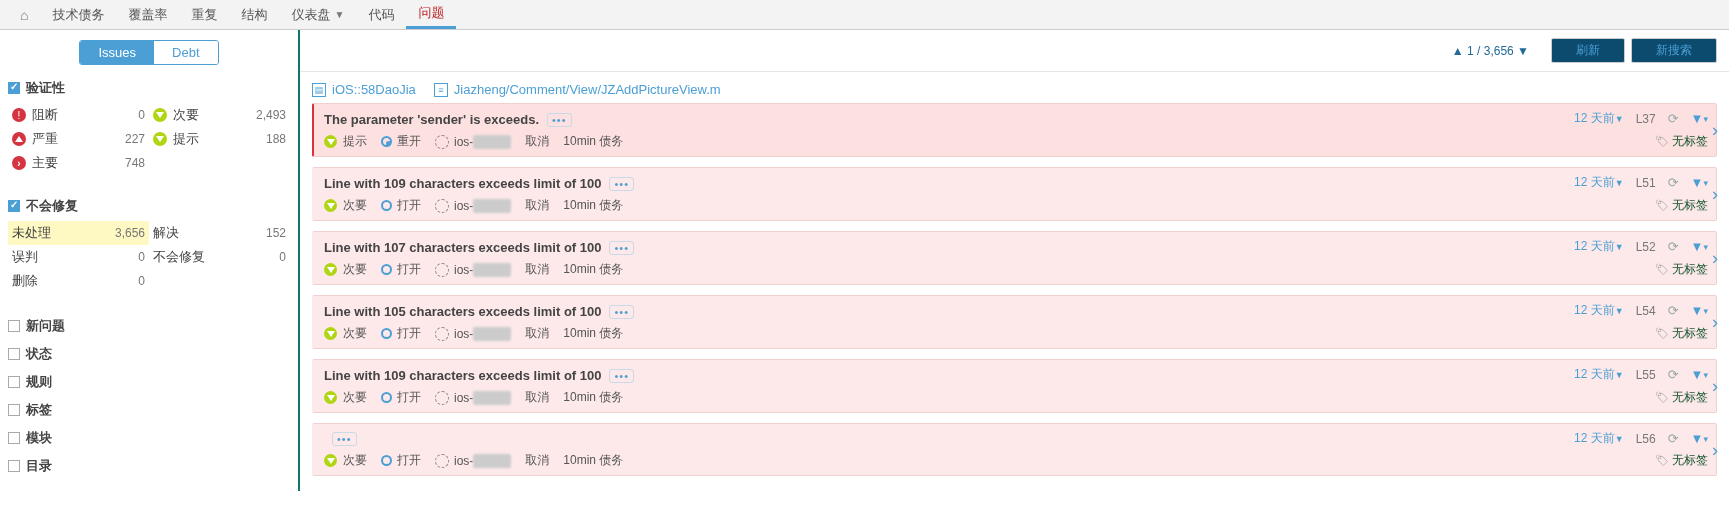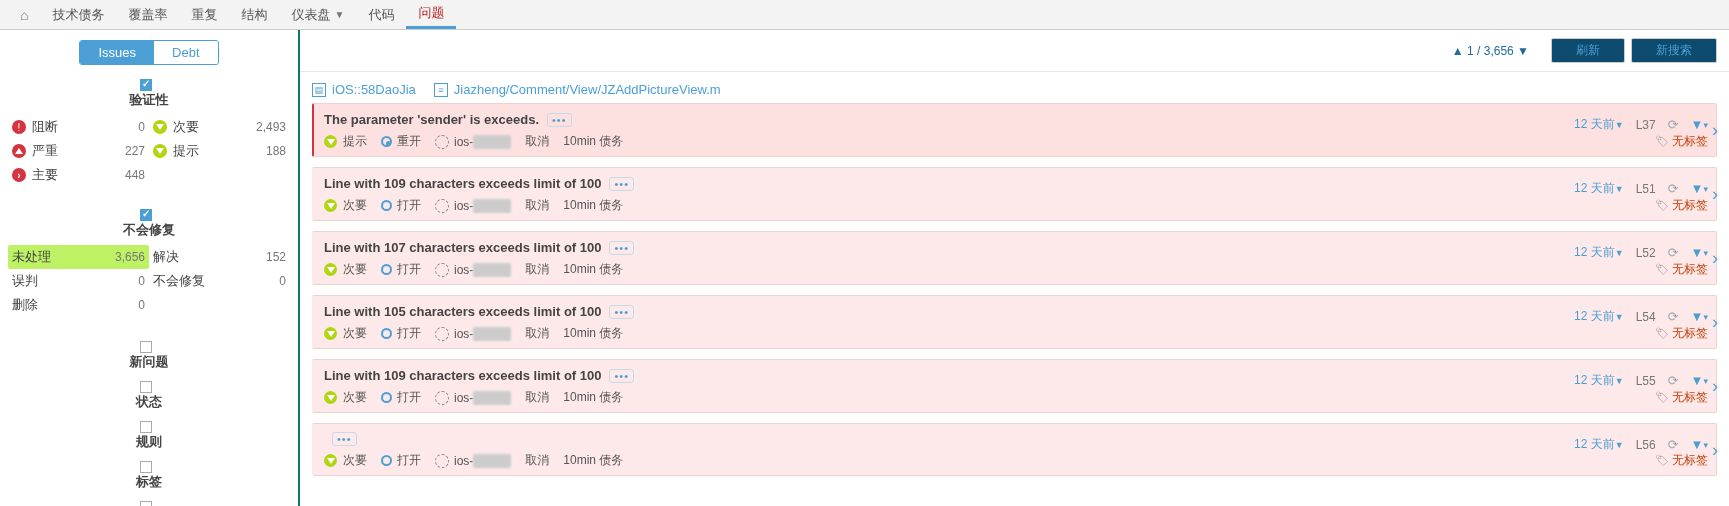--- a/index.html
+++ b/index.html
@@ -19,30 +19,30 @@
   .main { flex: 1; padding: 0; }
 
   
   .toggle-row { display: flex; justify-content: center; margin-bottom: 14px; }
   .toggle { display: flex; border: 1px solid #4b9fd5; border-radius: 3px; overflow: hidden; }
   .toggle-btn { padding: 4px 18px; font-size: 13px; cursor: pointer; }
   .toggle-btn.active { background: #4b9fd5; color: #fff; }
   .toggle-btn.inactive { background: #fff; color: #4b9fd5; }
 
   
-  .facet-title { font-weight: bold; color: #444; font-size: 13px; margin: 10px 0 6px 0; display: flex; align-items: center; flex-direction: column; }
+  .facet-title { font-weight: bold; color: #444; font-size: 13px; margin: 10px 0 6px 0; display: flex; align-items: center; }
   .facet-title .cb { width: 12px; height: 12px; display: inline-block; margin-right: 6px; border: 1px solid #4b9fd5; background: #4b9fd5; position: relative; }
   .facet-title .cb::after { content: "✓"; color: #fff; font-size: 10px; position: absolute; top: -2px; left: 1px; }
   .facet-title .cb.empty { background: #fff; border-color: #aaa; }
   .facet-title .cb.empty::after { content: ""; }
 
   .facet-cols { display: flex; }
   .facet-col { flex: 1; }
   .facet-row { display: flex; justify-content: space-between; align-items: center; padding: 3px 4px; font-size: 13px; color: #444; border-radius: 2px; }
-  .facet-row.selected { background: #bef264; }
+  .facet-row.selected { background: #fef9c3; }
   .facet-row .left { display: flex; align-items: center; }
   .facet-row .count { color: #777; font-size: 12px; }
   .sev-icon { width: 14px; height: 14px; border-radius: 50%; display: inline-flex; align-items: center; justify-content: center; margin-right: 6px; font-size: 10px; color: #fff; }
   .sev-blocker { background: #d4333f; }
   .sev-critical { background: #d4333f; }
   .sev-major { background: #d4333f; }
   .sev-minor { background: #b0d513; }
   .sev-info { background: #b0d513; }
   .arrow-up { width: 0; height: 0; border-left: 4px solid transparent; border-right: 4px solid transparent; border-bottom: 6px solid #fff; display: inline-block; }
   .arrow-down-sev { width: 0; height: 0; border-left: 4px solid transparent; border-right: 4px solid transparent; border-top: 6px solid #fff; display: inline-block; }
@@ -65,25 +65,25 @@
   .issue-title { font-weight: bold; color: #444; font-size: 13px; }
   .more-btn { margin-left: 8px; background: #e8f0fe00; border: 1px solid #c9d9e8; color: #4b9fd5; font-size: 11px; padding: 0 4px; border-radius: 3px; cursor: pointer; letter-spacing: 1px; }
   .issue-meta { display: flex; align-items: center; margin-top: 6px; font-size: 12px; color: #555; flex-wrap: wrap; }
   .meta-item { display: flex; align-items: center; margin-right: 14px; }
   .meta-item .sev-icon { width: 13px; height: 13px; }
   .status-icon.open { width: 11px; height: 11px; border: 2px solid #4b9fd5; border-radius: 50%; display: inline-block; margin-right: 5px; }
   .status-icon.reopened { width: 11px; height: 11px; border: 2px solid #4b9fd5; border-radius: 50%; display: inline-block; margin-right: 5px; position: relative; }
   .status-icon.reopened::after{content:"";position:absolute;width:5px;height:5px;background:#4b9fd5;border-radius:50%;top:3px;left:3px;}
   .assignee-icon { width: 14px; height: 14px; border: 1px dashed #888; border-radius: 50%; display: inline-block; margin-right: 5px; }
   .assignee-blur { background:#ccc; color:transparent; border-radius:2px; padding:0 4px; filter: blur(1px); }
-  .issue-right { position: absolute; right: 8px; top: 12px; display: flex; align-items: center; font-size: 12px; color: #777; }
+  .issue-right { position: absolute; right: 8px; top: 6px; display: flex; align-items: center; font-size: 12px; color: #777; }
   .issue-right .r-item { margin-left: 12px; display: flex; align-items: center; }
   .issue-right .line-no { color: #777; }
   .icon-tiny { color: #9aa; font-size: 13px; }
-  .issue-right2 { position: absolute; right: 8px; bottom: 6px; display: flex; align-items: center; font-size: 12px; color: #c2410c; }
+  .issue-right2 { position: absolute; right: 8px; bottom: 6px; display: flex; align-items: center; font-size: 12px; color: #14532d; }
   .tag-icon::before { content: "🏷"; font-size: 11px; color: #999; margin-right: 3px; filter: grayscale(1); }
   .chevron-right { position: absolute; right: -2px; top: 50%; transform: translateY(-50%); color: #4b9fd5; font-size: 18px; cursor: pointer; }
 </style>
 </head>
 <body>
 
 <div class="top-nav">
   <div class="nav-item">
       <span class="home-icon">⌂</span>
     </div>
@@ -129,21 +129,21 @@
             </div>
             <span class="count">227</span>
           </div>
           <div class="facet-row">
             <div class="left">
               <span class="sev-icon sev-major">
                 <span style="color:#fff;font-weight:bold">›</span>
               </span>
               <span>主要</span>
             </div>
-            <span class="count">448</span>
+            <span class="count">748</span>
           </div>
         </div>
         <div class="facet-col">
           <div class="facet-row">
             <div class="left">
               <span class="sev-icon sev-minor">
                 <span class="arrow-down-sev"></span>
               </span>
               <span>次要</span>
             </div>

